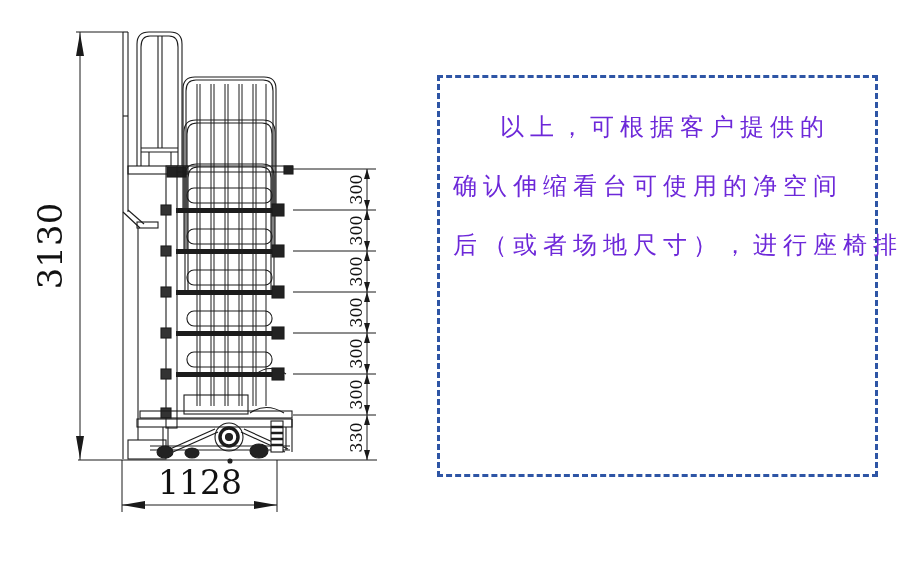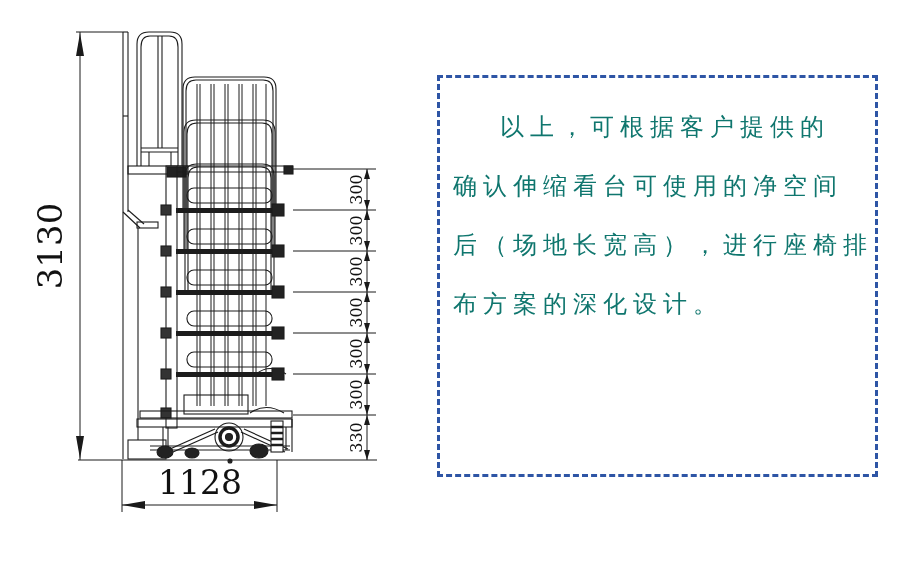--- a/index.html
+++ b/index.html
@@ -3,21 +3,21 @@
 <meta charset="utf-8">
 <style>
   html,body{margin:0;padding:0;background:#ffffff;}
   .stage{position:relative;width:900px;height:570px;background:#ffffff;overflow:hidden;
          font-family:"DejaVu Serif","Liberation Serif",serif;}
   .drawing-svg{position:absolute;left:0;top:0;}
   .note-box{position:absolute;left:437px;top:75px;width:441px;height:402px;
             border:3px dashed #2e55a5;box-sizing:border-box;
             padding:20px 10px 0 13px;}
   .note-line{white-space:nowrap;font-size:24px;line-height:59px;height:59px;
-             letter-spacing:6px;color:#0f766e;}
+             letter-spacing:6px;color:#6d28d9;}
   .note-line.indent{text-indent:47px;}
   svg text{fill:#111;font-family:"DejaVu Serif","Liberation Serif",serif;}
 </style>
 </head>
 <body>
 
 <div class="stage">
 
   <svg class="drawing-svg" width="420" height="570" viewBox="0 0 420 570">
 
@@ -191,17 +191,16 @@
         <text transform="translate(362,353.5) rotate(-90)" text-anchor="middle" font-size="16">300</text>
         <text transform="translate(362,394.5) rotate(-90)" text-anchor="middle" font-size="16">300</text>
         <text transform="translate(362,437.5) rotate(-90)" text-anchor="middle" font-size="16">330</text>
       </g>
     </g>
   </svg>
 
   <div class="note-box">
     <div class="note-line indent">以上，可根据客户提供的</div>
     <div class="note-line">确认伸缩看台可使用的净空间</div>
-    <div class="note-line">后（场地长宽高），进行座椅排</div>
-    <div class="note-line">布方案的深化设计。</div>
+    <div class="note-line">后（或者场地尺寸），进行座椅排</div>
   </div>
 
 </div>
 
 </body></html>

